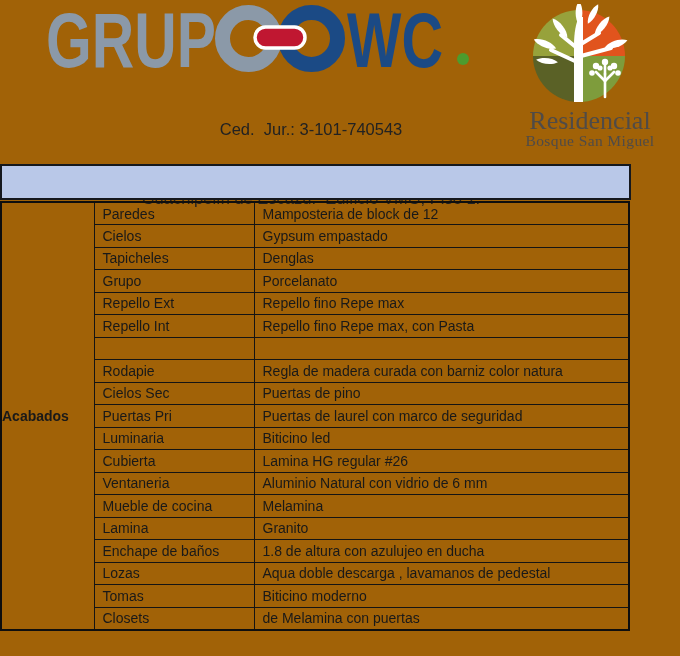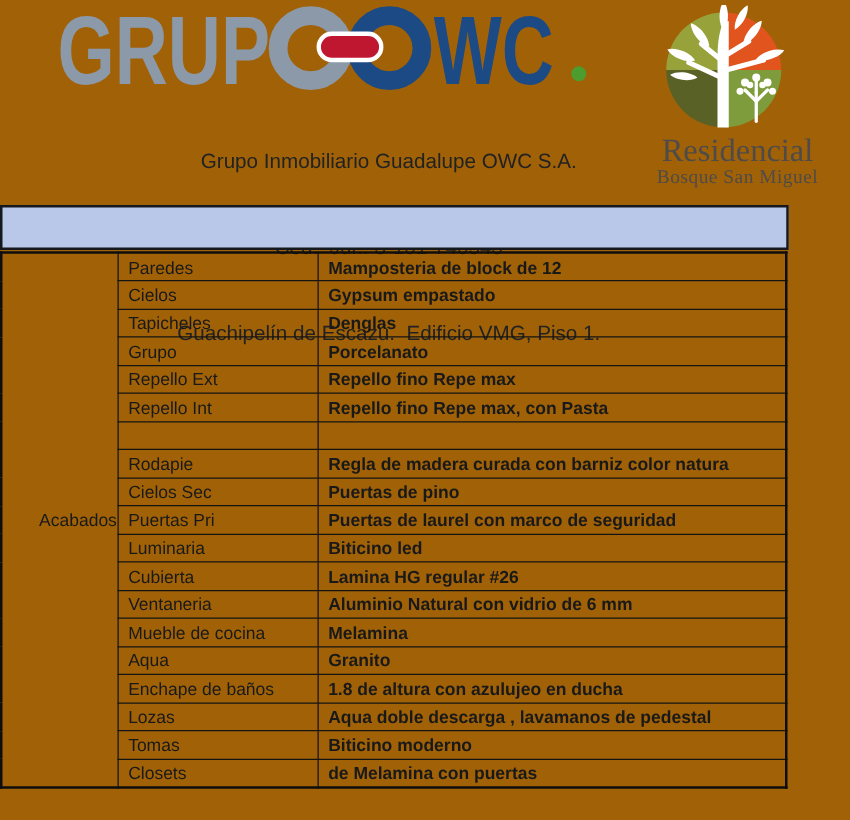--- a/index.html
+++ b/index.html
@@ -38,45 +38,44 @@
   table.spec-table td {
     border:1.6px solid #141414;
     height:22.5px;
     font-size:14px;
     color:#191919;
     overflow:hidden;
     white-space:nowrap;
   }
   td.cat-cell {
     width:93px;
-    text-align:right;
+    text-align:left;
     vertical-align:middle;
-    font-weight:400;
+    font-weight:700;
     font-size:16px;
     color:#111111;
   }
   td.label-cell { width:160px; padding:0 4px 0 8px; }
-  td.value-cell { width:375px; padding:0 4px 0 8px;font-weight:bold; }
+  td.value-cell { width:375px; padding:0 4px 0 8px; }
 </style>
 </head>
 <body>
 
 <div class="page">
 
   <svg class="grupo-logo-svg" width="442" height="76" viewBox="0 0 442 76">
     <text x="2" y="65" font-family="Liberation Sans, sans-serif" font-weight="bold" font-size="78" fill="#8B99A8" textLength="170" lengthAdjust="spacingAndGlyphs">GRUP</text>
     <circle cx="204.5" cy="36.5" r="26" fill="none" stroke="#8B99A8" stroke-width="15"></circle>
     <circle cx="267.5" cy="36.5" r="26" fill="none" stroke="#1B4A85" stroke-width="15"></circle>
     <rect x="211" y="25" width="50" height="21" rx="10.5" fill="#C01731" stroke="#ffffff" stroke-width="3.5"></rect>
     <text x="303" y="65" font-family="Liberation Sans, sans-serif" font-weight="bold" font-size="78" fill="#1B4A85" textLength="96" lengthAdjust="spacingAndGlyphs">WC</text>
     <circle cx="419" cy="57" r="6" fill="#4C9C2E"></circle>
   </svg>
 
   <div class="company-lines">
-    <div>Grupo Inmobiliario Guadalupe OWC S.A.</div>
     <div>Ced.  Jur.: 3-101-740543</div>
     <div>Guachipelín de Escazú.  Edificio VMG, Piso 1.</div>
   </div>
 
   <svg class="residencial-logo-svg" width="176" height="150" viewBox="0 0 176 150">
     <g>
       <path d="M76,52 L30,52 A46,46 0 0 1 76,6 Z" fill="#97A23B"></path>
       <path d="M76,52 L76,6 A46,46 0 0 1 122,52 Z" fill="#E1541D"></path>
       <path d="M76,52 L76,98 A46,46 0 0 1 30,52 Z" fill="#5A6126"></path>
       <path d="M76,52 L122,52 A46,46 0 0 1 76,98 Z" fill="#7E9C3C"></path>
@@ -174,21 +173,21 @@
           </tr>
           <tr>
             <td class="label-cell">Ventaneria</td>
             <td class="value-cell">Aluminio Natural con vidrio de 6 mm</td>
           </tr>
           <tr>
             <td class="label-cell">Mueble de cocina</td>
             <td class="value-cell">Melamina</td>
           </tr>
           <tr>
-            <td class="label-cell">Aqua</td>
+            <td class="label-cell">Lamina</td>
             <td class="value-cell">Granito</td>
           </tr>
           <tr>
             <td class="label-cell">Enchape de baños</td>
             <td class="value-cell">1.8 de altura con azulujeo en ducha</td>
           </tr>
           <tr>
             <td class="label-cell">Lozas</td>
             <td class="value-cell">Aqua doble descarga , lavamanos de pedestal</td>
           </tr>

